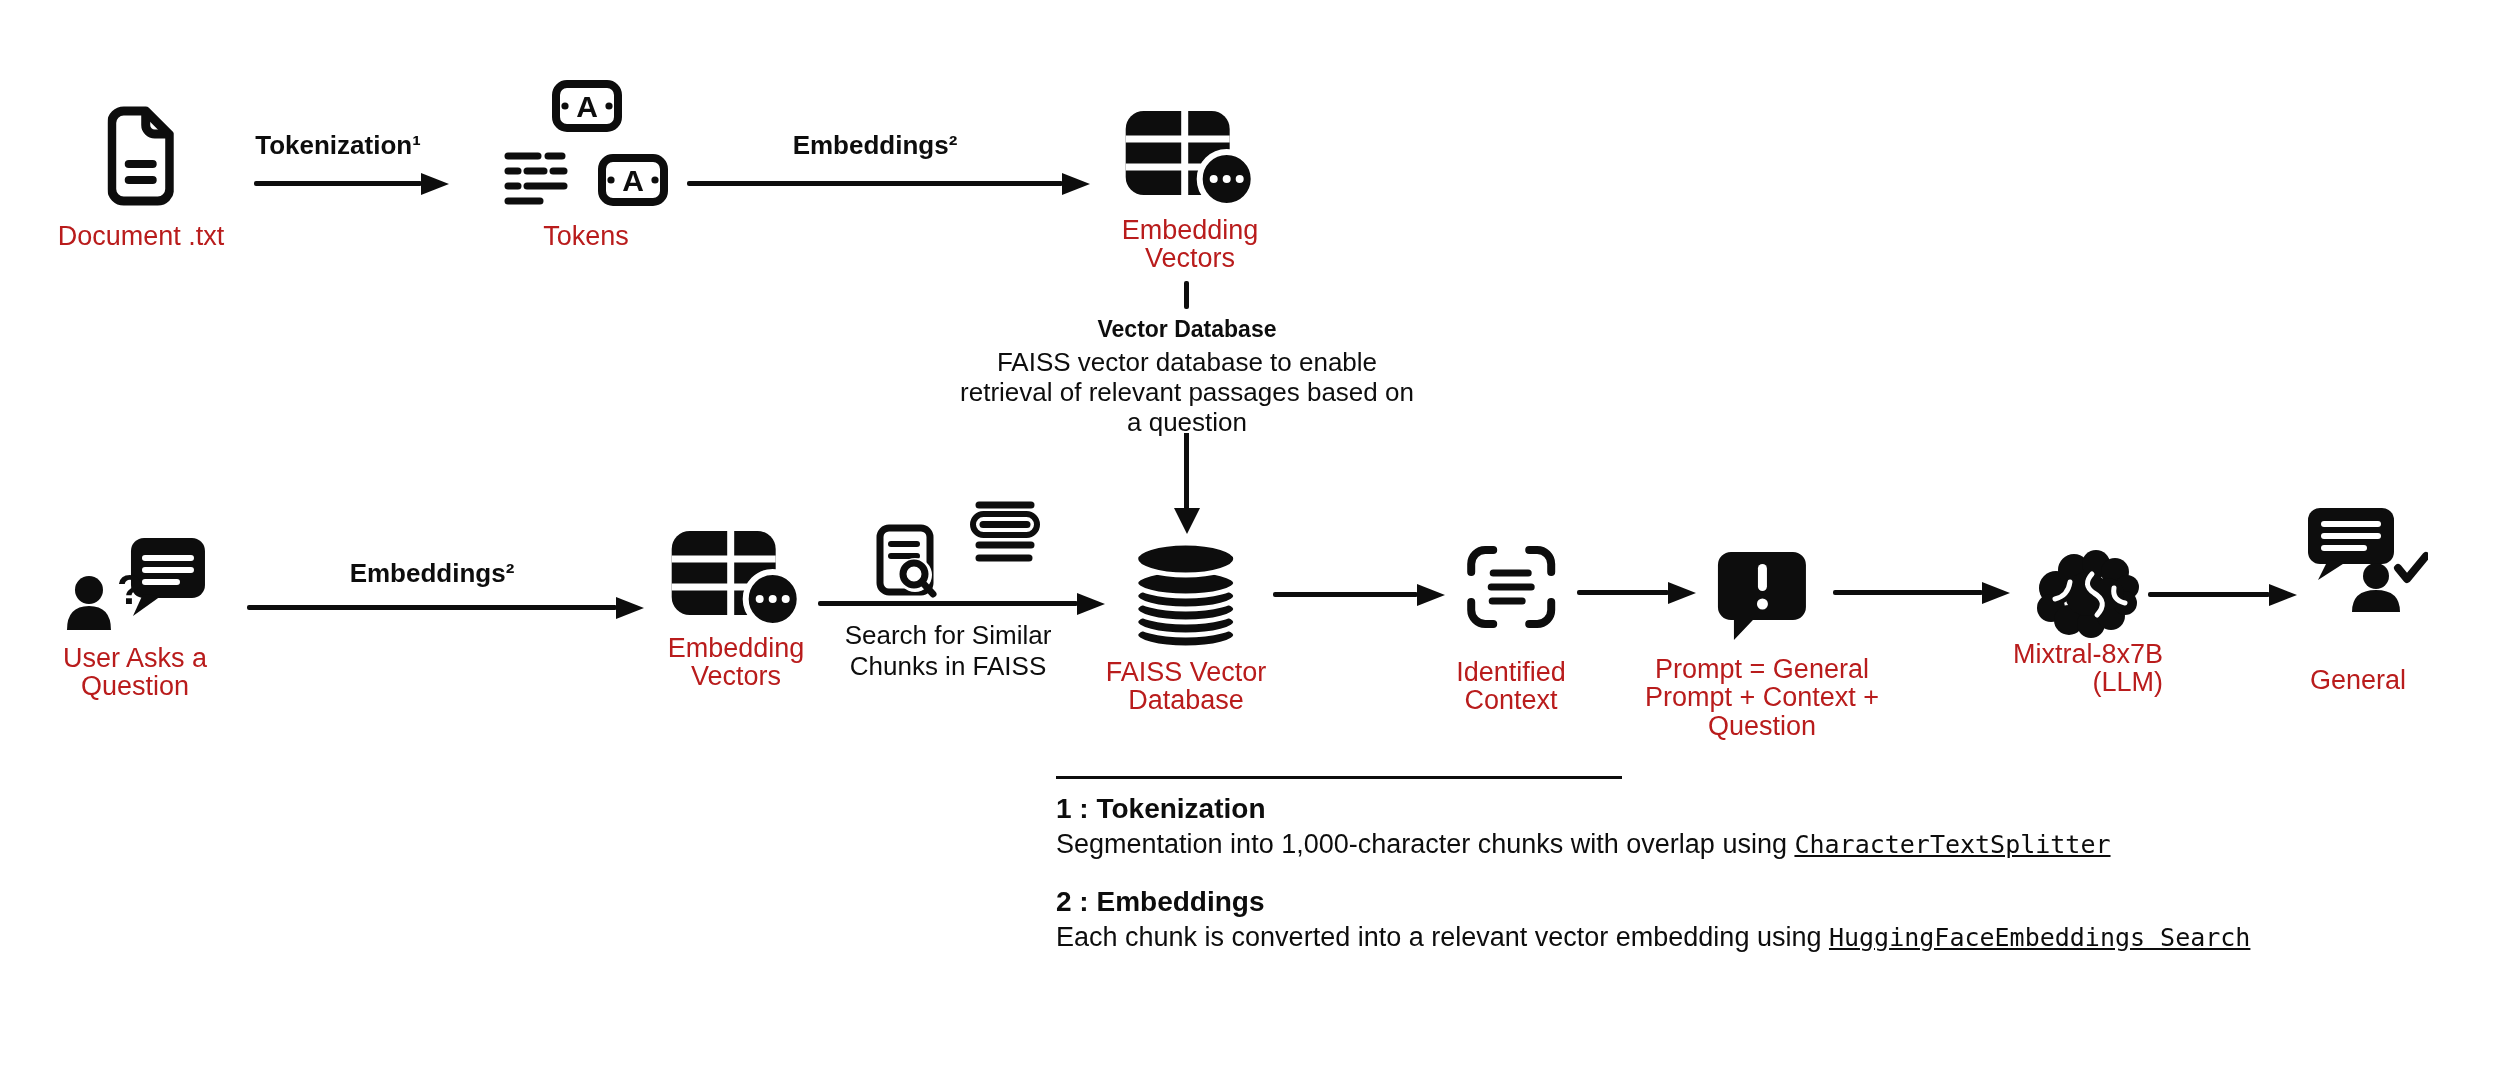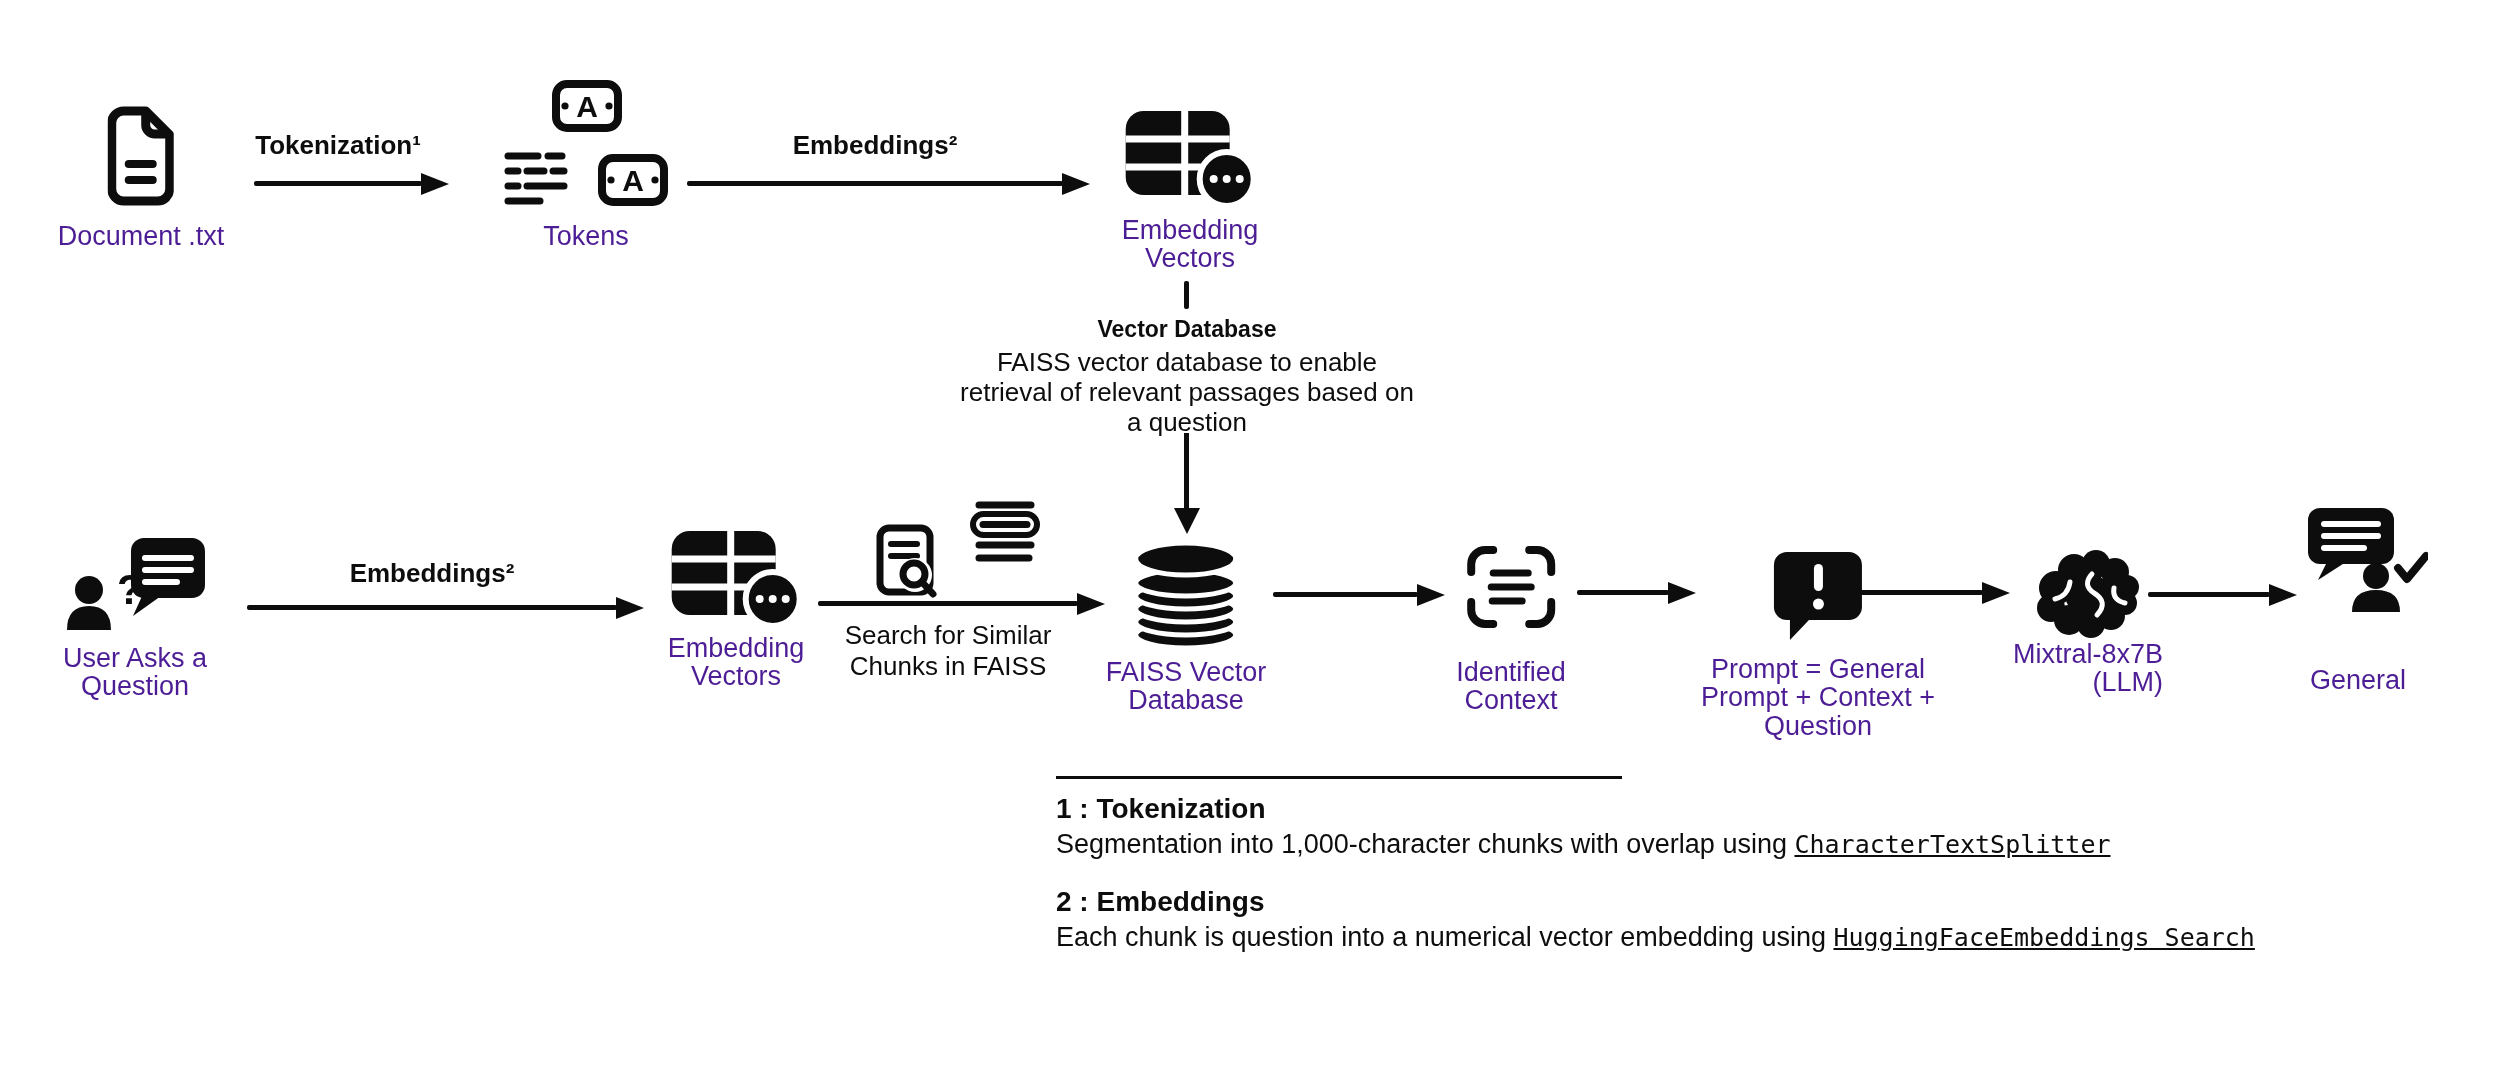--- a/index.html
+++ b/index.html
@@ -1,21 +1,21 @@
 <!DOCTYPE html>
 <html><head>
 <meta charset="utf-8">
 <style>
   html, body { margin:0; padding:0; background:#ffffff; }
   .canvas {
     position:relative; width:2500px; height:1080px; background:#ffffff;
     font-family:"Liberation Sans", sans-serif; color:#0d0d0d; overflow:hidden;
   }
   .node { position:absolute; display:flex; flex-direction:column; align-items:center; transform:translateX(-50%); }
-  .label { font-size:27px; line-height:1.05; text-align:center; white-space:pre-line; color:#4c1d95; }
+  .label { font-size:27px; line-height:1.05; text-align:center; white-space:pre-line; color:#b91c1c; }
   .assembly { position:absolute; display:flex; flex-direction:column; align-items:center; }
   .arrow-label { font-weight:700; font-size:26px; text-align:center; white-space:pre-line; }
   .plain-label { font-weight:400; font-size:26px; text-align:center; white-space:pre-line; }
   .hline { position:relative; height:5px; background:#0d0d0d; border-radius:2px; }
   .hline::after {
     content:""; position:absolute; right:-27px; top:50%; transform:translateY(-50%);
     border-left:28px solid #0d0d0d; border-top:11px solid transparent; border-bottom:11px solid transparent;
   }
   .vtick { position:absolute; width:5px; background:#0d0d0d; border-radius:2px; }
   .varrow { position:absolute; width:5px; background:#0d0d0d; }
@@ -202,21 +202,21 @@
         <line x1="26" y1="43" x2="66" y2="43"></line>
         <line x1="27" y1="57" x2="57" y2="57"></line>
       </g>
     </svg>
     <div class="label" style="margin-top:28px;">Identified
 Context</div>
   </div>
 
   <div class="hline" style="left:1577px; top:590px; width:92px; position:absolute;"></div>
 
-  <div class="node" style="left:1818px; top:549px;">
+  <div class="node" style="left:1762px; top:549px;">
     <svg width="94" height="94" viewBox="0 0 94 94">
       <path d="M16 3 h62 a13 13 0 0 1 13 13 v42 a13 13 0 0 1 -13 13 h-40 l-19 20 v-20 h-3 a13 13 0 0 1 -13 -13 v-42 a13 13 0 0 1 13 -13 z" fill="#0d0d0d"></path>
       <rect x="43" y="15" width="9" height="27" rx="4.5" fill="#ffffff"></rect>
       <circle cx="47.5" cy="55" r="5.5" fill="#ffffff"></circle>
     </svg>
     <div class="label" style="margin-top:12px;">Prompt = General
 Prompt + Context +
 Question</div>
   </div>
 
@@ -266,16 +266,16 @@
       <path d="M110 62 l9 11 l19 -23" fill="none" stroke="#0d0d0d" stroke-width="8" stroke-linecap="round" stroke-linejoin="round"></path>
     </svg>
     <div class="label" style="margin-top:50px;">General</div>
   </div>
 
   <div class="footnotes" style="left:1056px; top:776px; width:1400px;">
     <div class="divider" style="width:566px;"></div>
     <div class="fn-heading">1 : Tokenization</div>
     <div class="fn-body"><span>Segmentation into 1,000-character chunks with overlap using </span><span class="code">CharacterTextSplitter</span></div>
     <div class="fn-heading" style="margin-top:26px;">2 : Embeddings</div>
-    <div class="fn-body"><span>Each chunk is question into a numerical vector embedding using </span><span class="code">HuggingFaceEmbeddings Search</span></div>
+    <div class="fn-body"><span>Each chunk is converted into a relevant vector embedding using </span><span class="code">HuggingFaceEmbeddings Search</span></div>
   </div>
 
 </div>
 
 </body></html>

